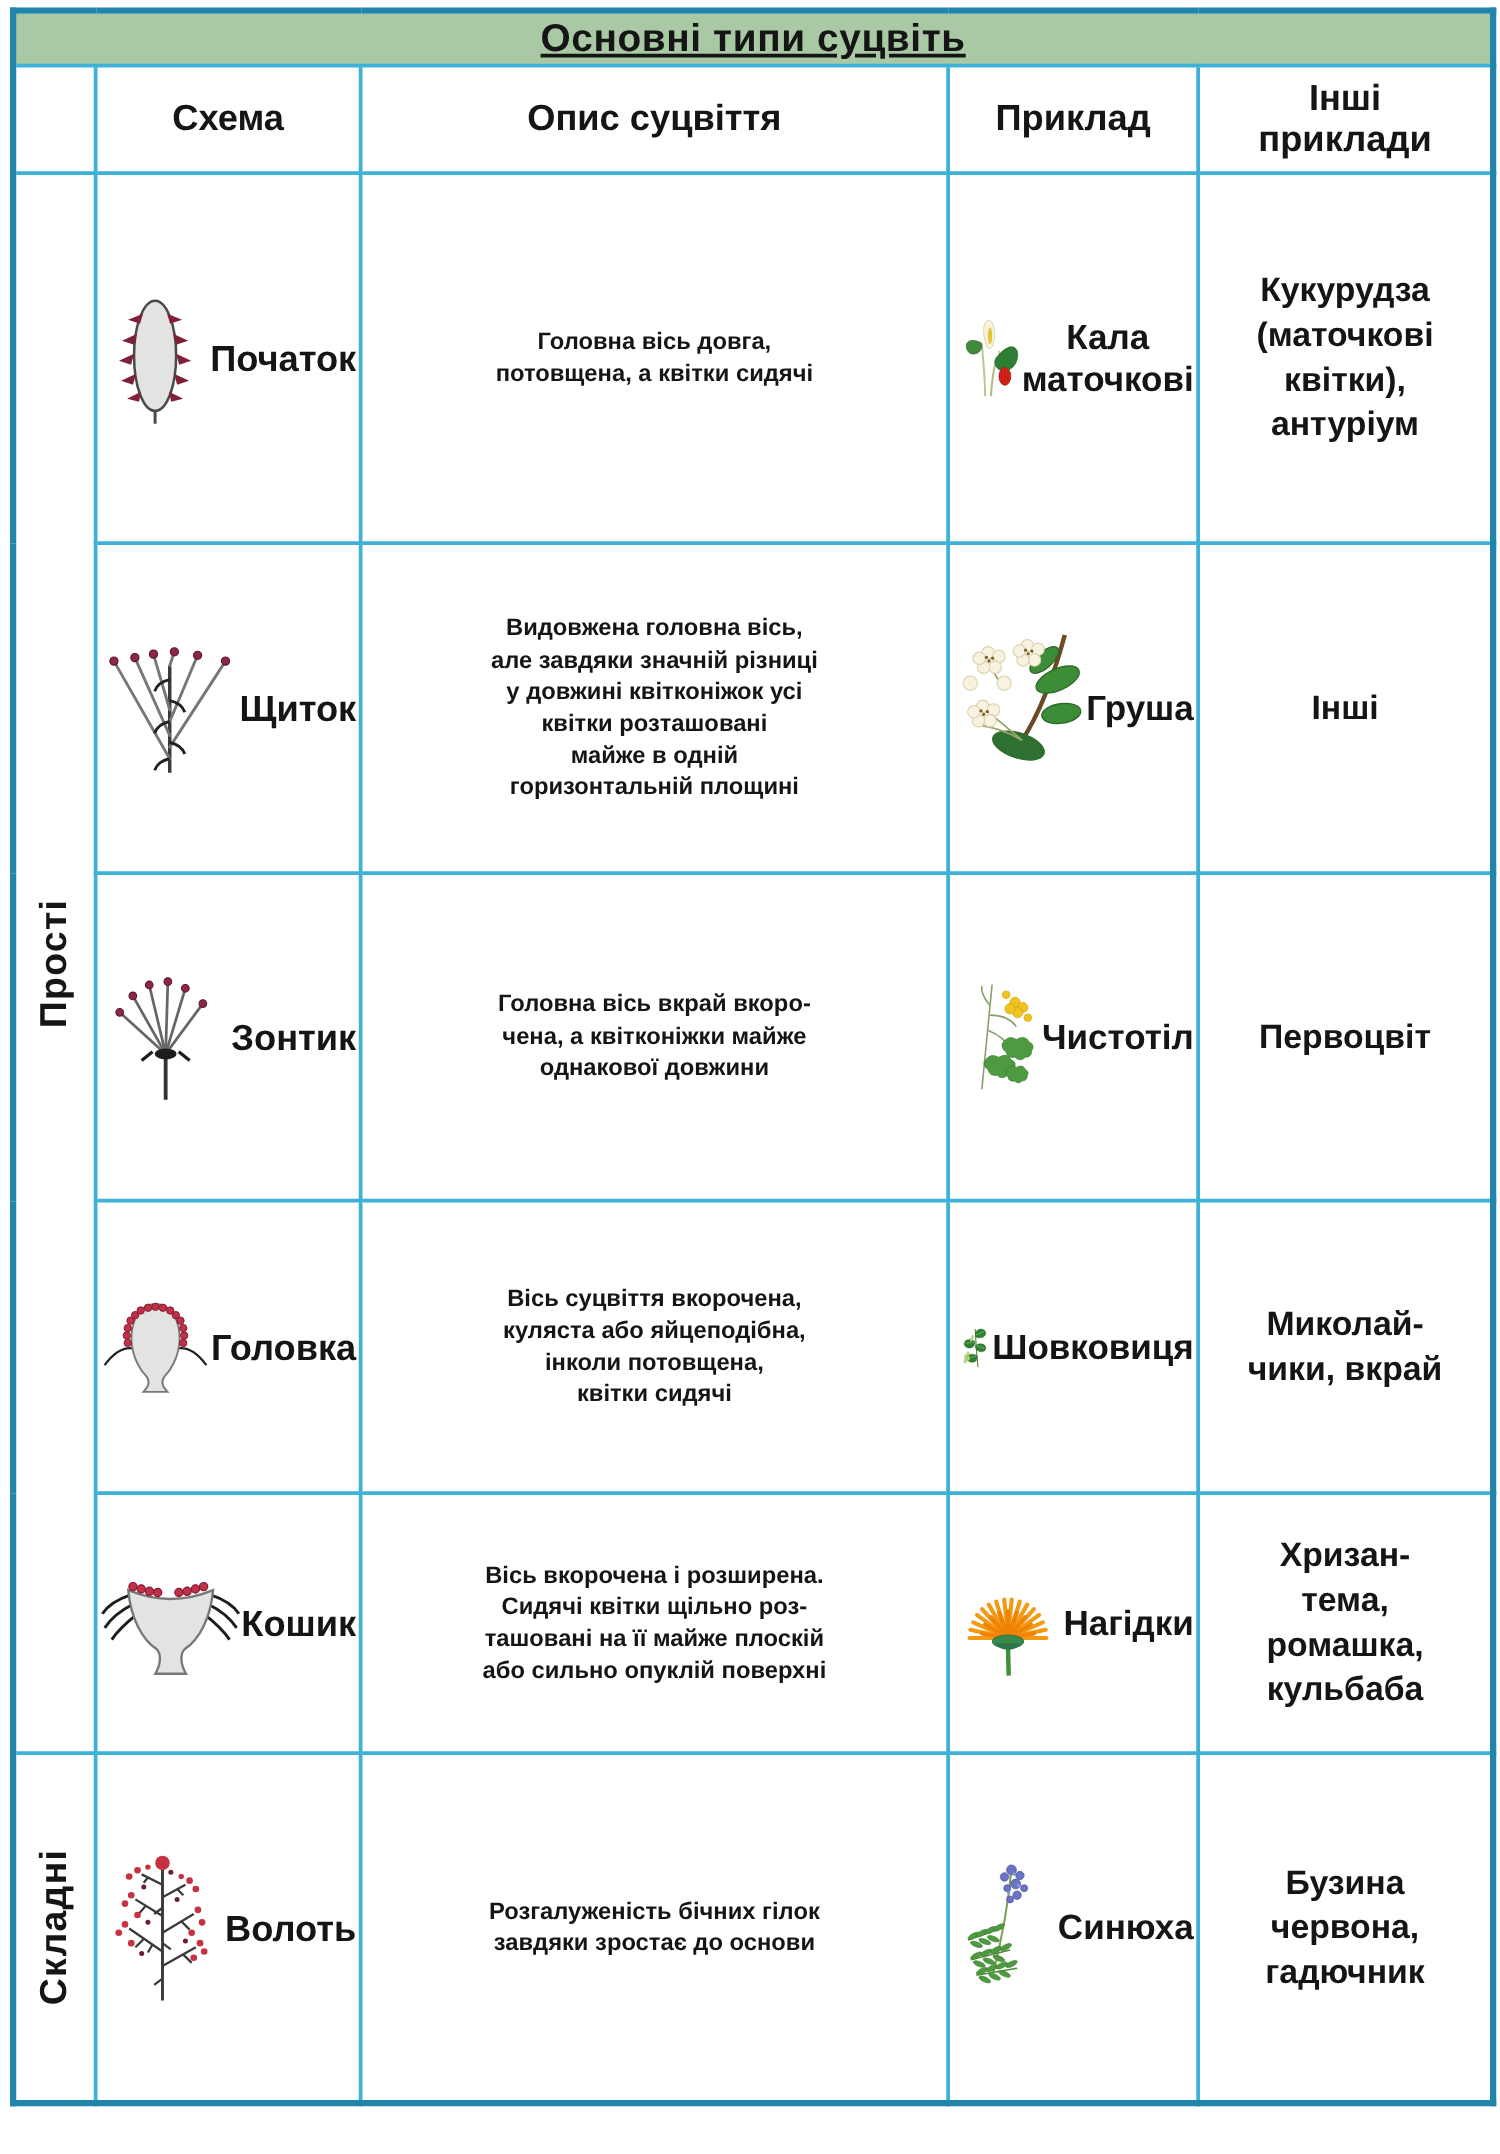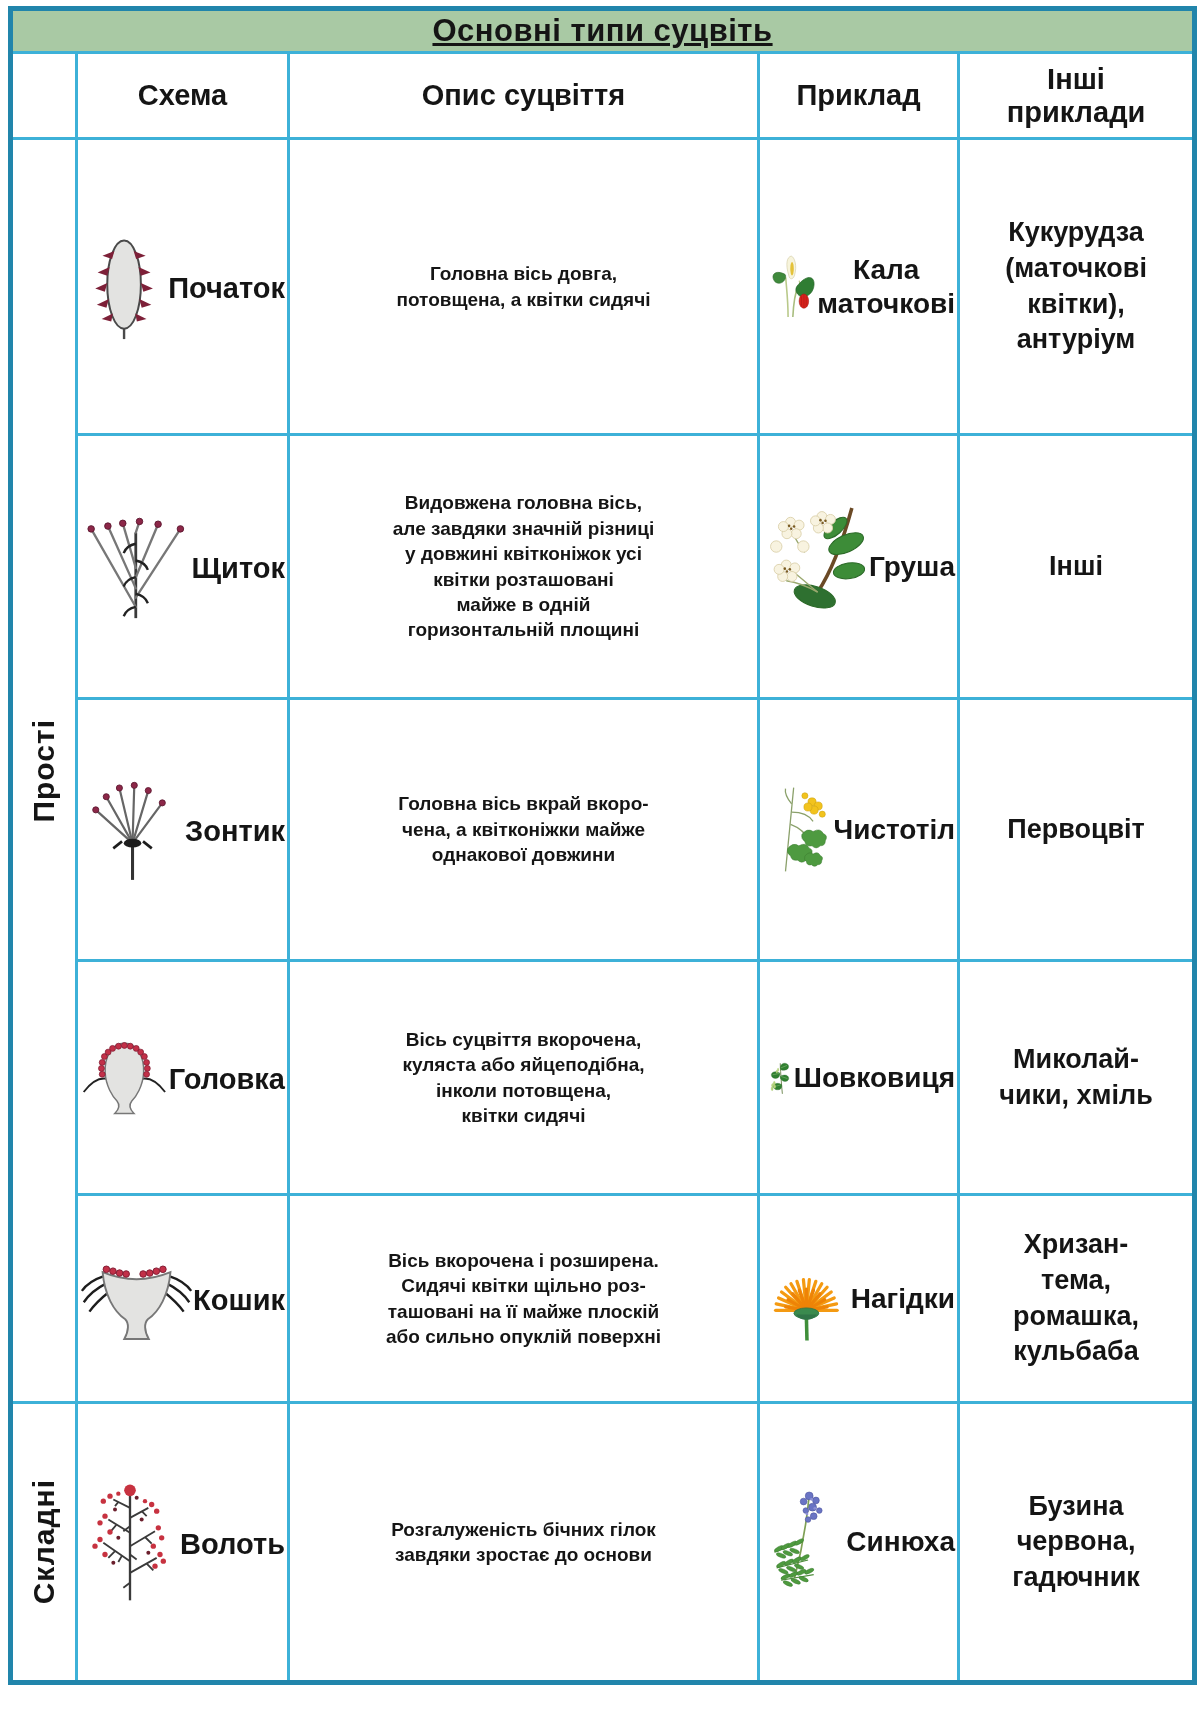--- a/index.html
+++ b/index.html
@@ -310,21 +310,21 @@
             <ellipse cx="60" cy="128" rx="5" ry="9"></ellipse>
                   <ellipse cx="48" cy="138" rx="5" ry="9"></ellipse>
             <ellipse cx="70" cy="58" rx="4" ry="7"></ellipse>
                   <ellipse cx="76" cy="48" rx="4" ry="7"></ellipse>
           </g>
         </svg>
         <div class="example-caption">Шовковиця</div>
       </div>
     </td>
     <td class="other">Миколай-
-чики, хміль</td>
+чики, вкрай</td>
   </tr>
 
   <tr style="height:208px">
     <td>
       <div class="holder">
         <svg width="150" height="125" viewBox="0 0 120 120">
           <g fill="none" stroke="#1d1d1d" stroke-width="2.5">
             <path d="M26 36 C14 40 6 46 2 52"></path>
                   <path d="M28 44 C16 50 8 58 4 64"></path>
                   <path d="M32 52 C22 60 14 68 10 74"></path>

